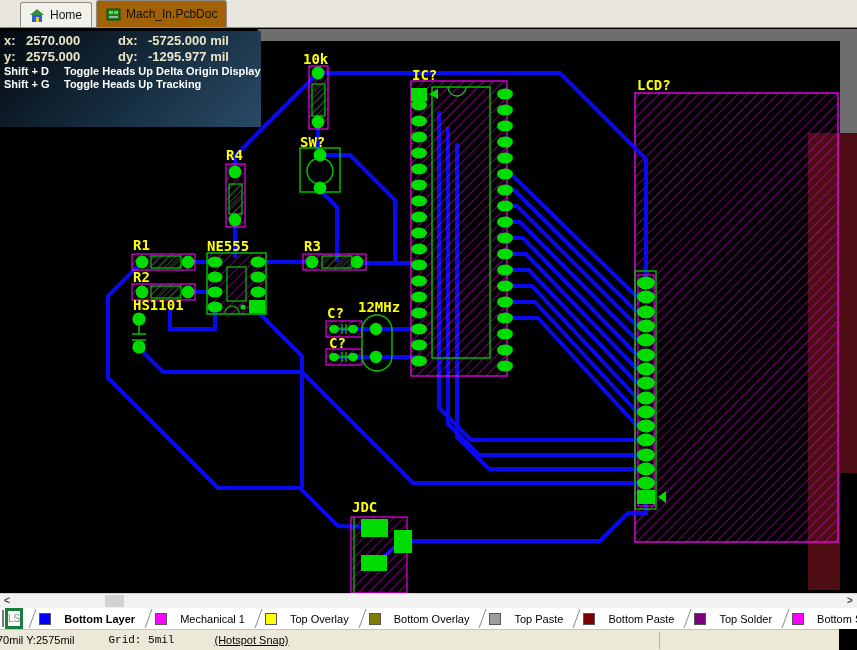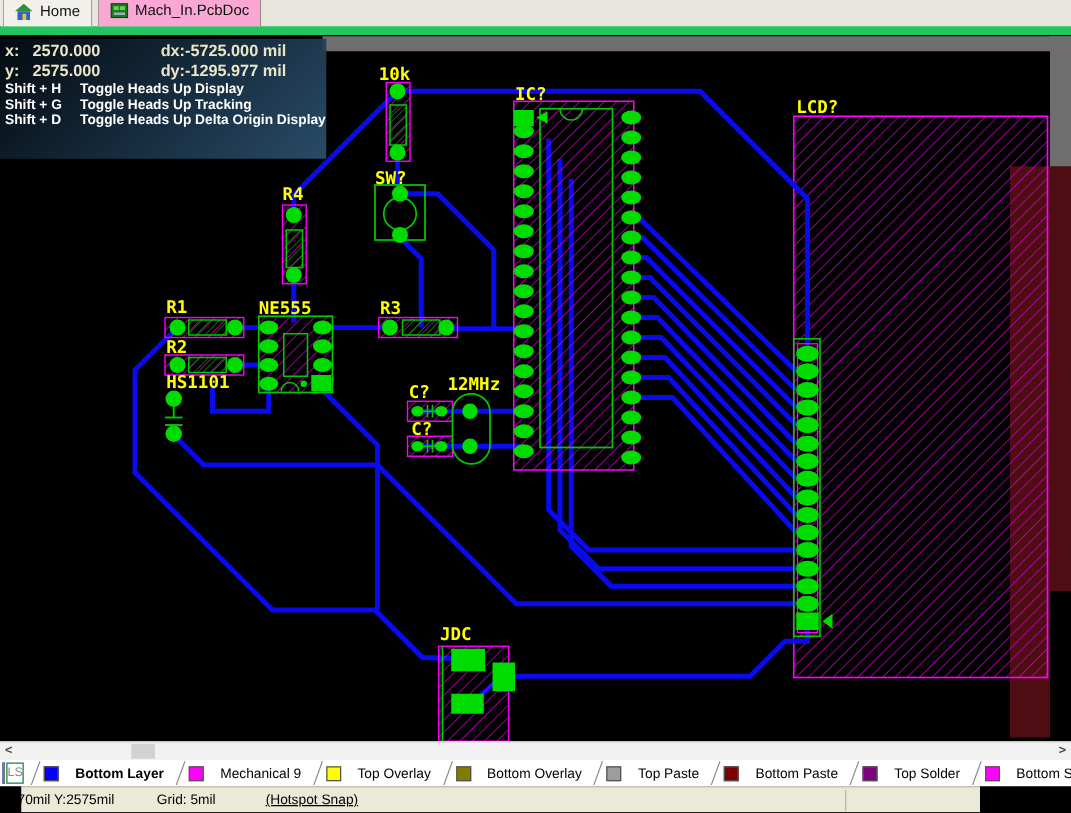--- a/index.html
+++ b/index.html
@@ -1,69 +1,69 @@
 <!DOCTYPE html>
 <html><head>
 <meta charset="utf-8">
 <style>
   html,body{margin:0;padding:0;background:#000;}
   #app{position:relative;width:857px;height:650px;overflow:hidden;
        font-family:"Liberation Sans",sans-serif;background:#000;}
 
   
   .doc-tabbar{position:absolute;left:0;top:0;width:857px;height:28px;
-      background:#e9e6df;border-bottom:7px solid #22c55e;box-sizing:border-box;
-      display:flex;align-items:flex-end;padding-left:2px;}
+      background:#e9e6df;border-bottom:1px solid #22c55e;box-sizing:border-box;
+      display:flex;align-items:flex-end;padding-left:20px;}
   .doc-tab{display:flex;align-items:center;gap:5px;height:24px;margin-right:4px;
       padding:0 9px;background:#f2f0ea;border:1px solid #8f8b82;border-bottom:none;
       border-radius:3px 3px 0 0;font-size:12px;color:#111;white-space:nowrap;}
-  .doc-tab.active{background:#f9a8d4;height:26px;}
+  .doc-tab.active{background:#a16207;height:26px;}
   .doc-tab .ticon{width:15px;height:13px;display:inline-block;position:relative;}
 
   
   .canvas-wrap{position:absolute;left:0;top:28px;width:857px;height:565px;background:#000;}
   svg text.deslab{font-family:"DejaVu Sans Mono",monospace;font-weight:700;
       font-size:14px;fill:#ffff00;}
 
   
   .hud{position:absolute;left:0;top:3px;width:261px;height:96px;
       background:linear-gradient(135deg,rgba(4,10,16,.97) 0%,rgba(24,48,68,.95) 55%,rgba(44,80,110,.93) 100%);
       color:#fff;padding:2px 0 2px 4px;box-sizing:border-box;}
   .hud-coords{font-size:13px;font-weight:700;color:#e9e5c6;line-height:16px;
       display:flex;white-space:pre;}
   .hud-coords .cl{width:22px;} .hud-coords .cv{width:92px;}
-  .hud-coords .dl{width:30px;text-align:right;} 
+  .hud-coords .dl{width:30px;} 
   .hud-snap{font-size:10px;font-weight:700;color:#ddd8b9;line-height:12px;}
   .hud-sc{font-size:11px;font-weight:700;color:#ffffff;line-height:12.5px;display:flex;}
   .hud-sc .keys{width:60px;}
 
   
   .hscroll{position:absolute;left:0;top:593px;width:857px;height:15px;background:#f1f1f1;
       border-top:1px solid #d0d0d0;box-sizing:border-box;}
   .hs-arrow{position:absolute;top:0;width:14px;height:14px;font-size:10px;color:#444;
       text-align:center;line-height:14px;font-weight:700;}
   .hs-thumb{position:absolute;left:105px;top:1px;width:19px;height:12px;background:#d2d2d2;}
 
   
   .layer-bar{position:absolute;left:0;top:608px;width:857px;height:21px;background:#ffffff;
       display:flex;align-items:center;font-size:11px;color:#000;white-space:nowrap;overflow:hidden;}
   .cur-swatch{width:30px;height:15px;background:#0000ff;border:1px solid #777;margin-left:2px;}
-  .ls-btn{width:20px;height:15px;border:1px solid #15803d;color:#888;font-size:10px;
+  .ls-btn{width:20px;height:15px;border:3px solid #15803d;color:#888;font-size:10px;
       display:flex;align-items:center;justify-content:center;margin-left:1px;background:#fff;}
   .lsep{width:7px;height:19px;border-right:1px solid #8a8a8a;transform:skewX(-20deg);margin:0 2px;}
   .ltab{display:flex;align-items:center;gap:13px;padding:0 4px;height:19px;}
   .ltab .sq{width:10px;height:10px;border:1px solid #555;}
   .ltab.active{font-weight:700;}
 
   
-  .status-bar{position:absolute;left:0;top:629px;width:767px;height:21px;background:#ece9d8;
+  .status-bar{position:absolute;left:0;top:629px;width:839px;height:21px;background:#ece9d8;
       border-top:1px solid #c8c4b0;box-sizing:border-box;font-size:11px;color:#000;
-      display:flex;align-items:center;margin-left:17px;}
+      display:flex;align-items:center;}
   .status-bar .pos{margin-left:-3px;}
-  .status-bar .grid{margin-left:34px;}
+  .status-bar .grid{margin-left:34px;font-family:Liberation Mono, monospace;}
   .status-bar .snapmode{margin-left:40px;text-decoration:underline;}
   .status-sep{position:absolute;left:659px;top:2px;height:17px;border-left:1px solid #b9b5a2;}
 </style>
 </head>
 <body>
 
 <div id="app">
 
   <div class="doc-tabbar">
     <div class="doc-tab">
@@ -342,31 +342,27 @@
       <div class="hud-coords">
         <span class="cl">x:</span><span class="cv">2570.000</span>
         <span class="dl">dx:</span><span>-5725.000 mil</span>
       </div>
       <div class="hud-coords">
         <span class="cl">y:</span><span class="cv">2575.000</span>
         <span class="dl">dy:</span><span>-1295.977 mil</span>
       </div>
       <div id="hud-shortcuts">
           <div class="hud-sc">
-            <span class="keys">Shift + H</span>
-            <span>Toggle Heads Up Display</span>
+            <span class="keys">Shift + D</span>
+            <span>Toggle Heads Up Delta Origin Display</span>
           </div>
           <div class="hud-sc">
             <span class="keys">Shift + G</span>
             <span>Toggle Heads Up Tracking</span>
           </div>
-          <div class="hud-sc">
-            <span class="keys">Shift + D</span>
-            <span>Toggle Heads Up Delta Origin Display</span>
-          </div>
         </div>
     </div>
   </div>
 
   <div class="hscroll">
     <div class="hs-arrow" style="left:0;">&lt;</div>
     <div class="hs-thumb"></div>
     <div class="hs-arrow" style="right:0;">&gt;</div>
   </div>
 
@@ -375,21 +371,21 @@
     <div class="ls-btn">LS</div>
     <div id="layer-tabs" style="display:flex;align-items:center;">
         <div class="lsep"></div>
         <div class="ltab active">
           <span class="sq" style="background: rgb(0, 0, 255);"></span>
           <span>Bottom Layer</span>
         </div>
         <div class="lsep"></div>
         <div class="ltab">
           <span class="sq" style="background: rgb(255, 0, 255);"></span>
-          <span>Mechanical 9</span>
+          <span>Mechanical 1</span>
         </div>
         <div class="lsep"></div>
         <div class="ltab">
           <span class="sq" style="background: rgb(255, 255, 0);"></span>
           <span>Top Overlay</span>
         </div>
         <div class="lsep"></div>
         <div class="ltab">
           <span class="sq" style="background: rgb(125, 125, 0);"></span>
           <span>Bottom Overlay</span>

